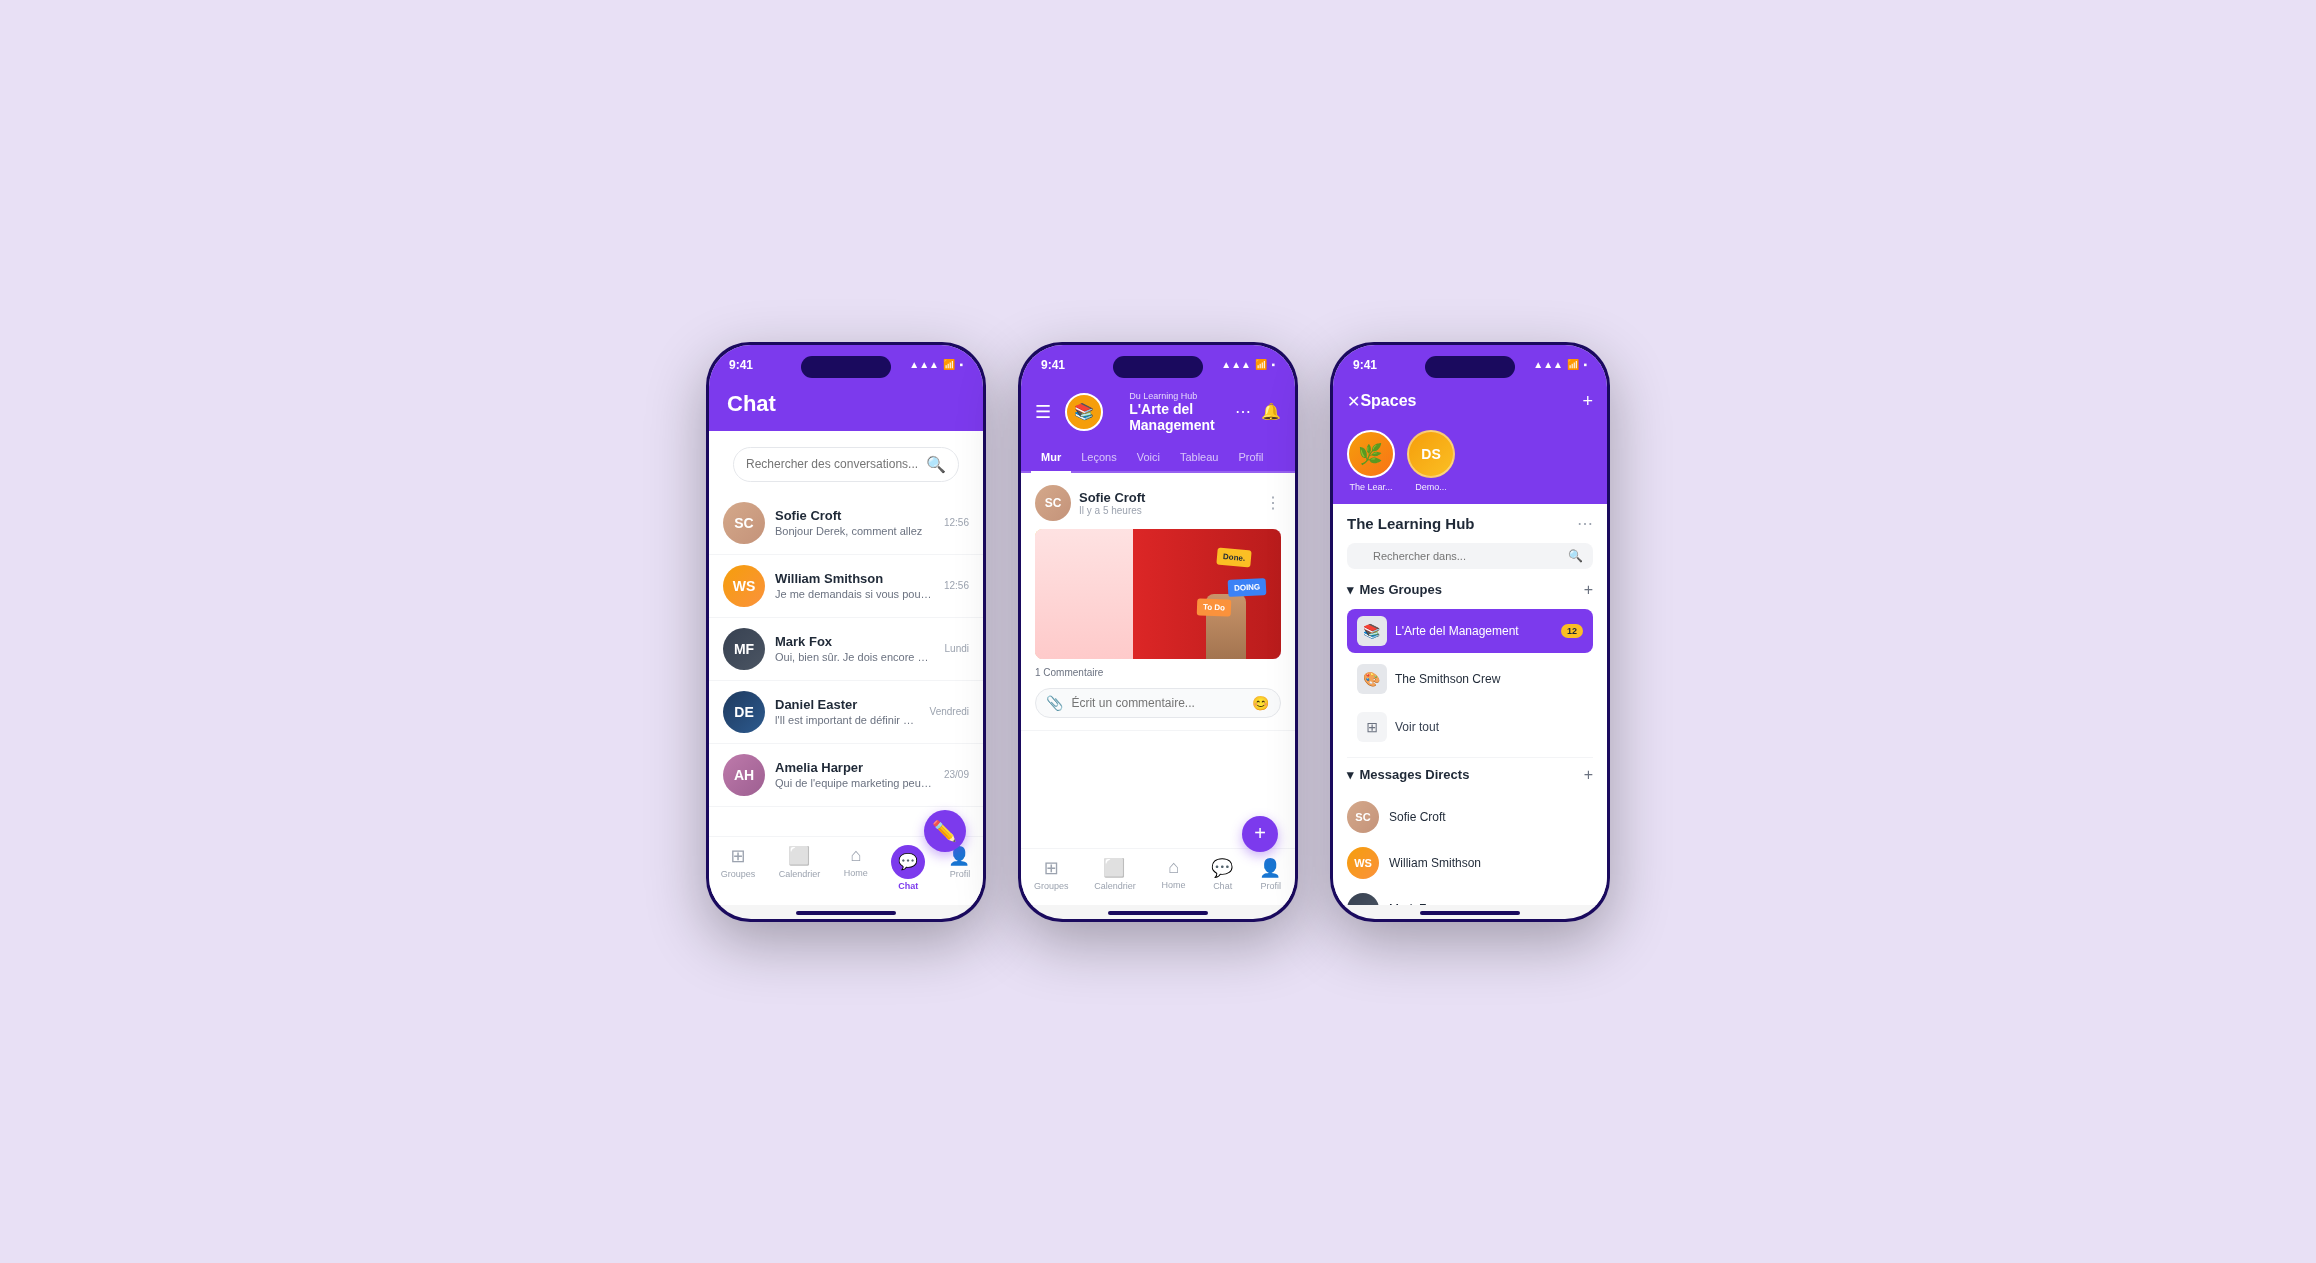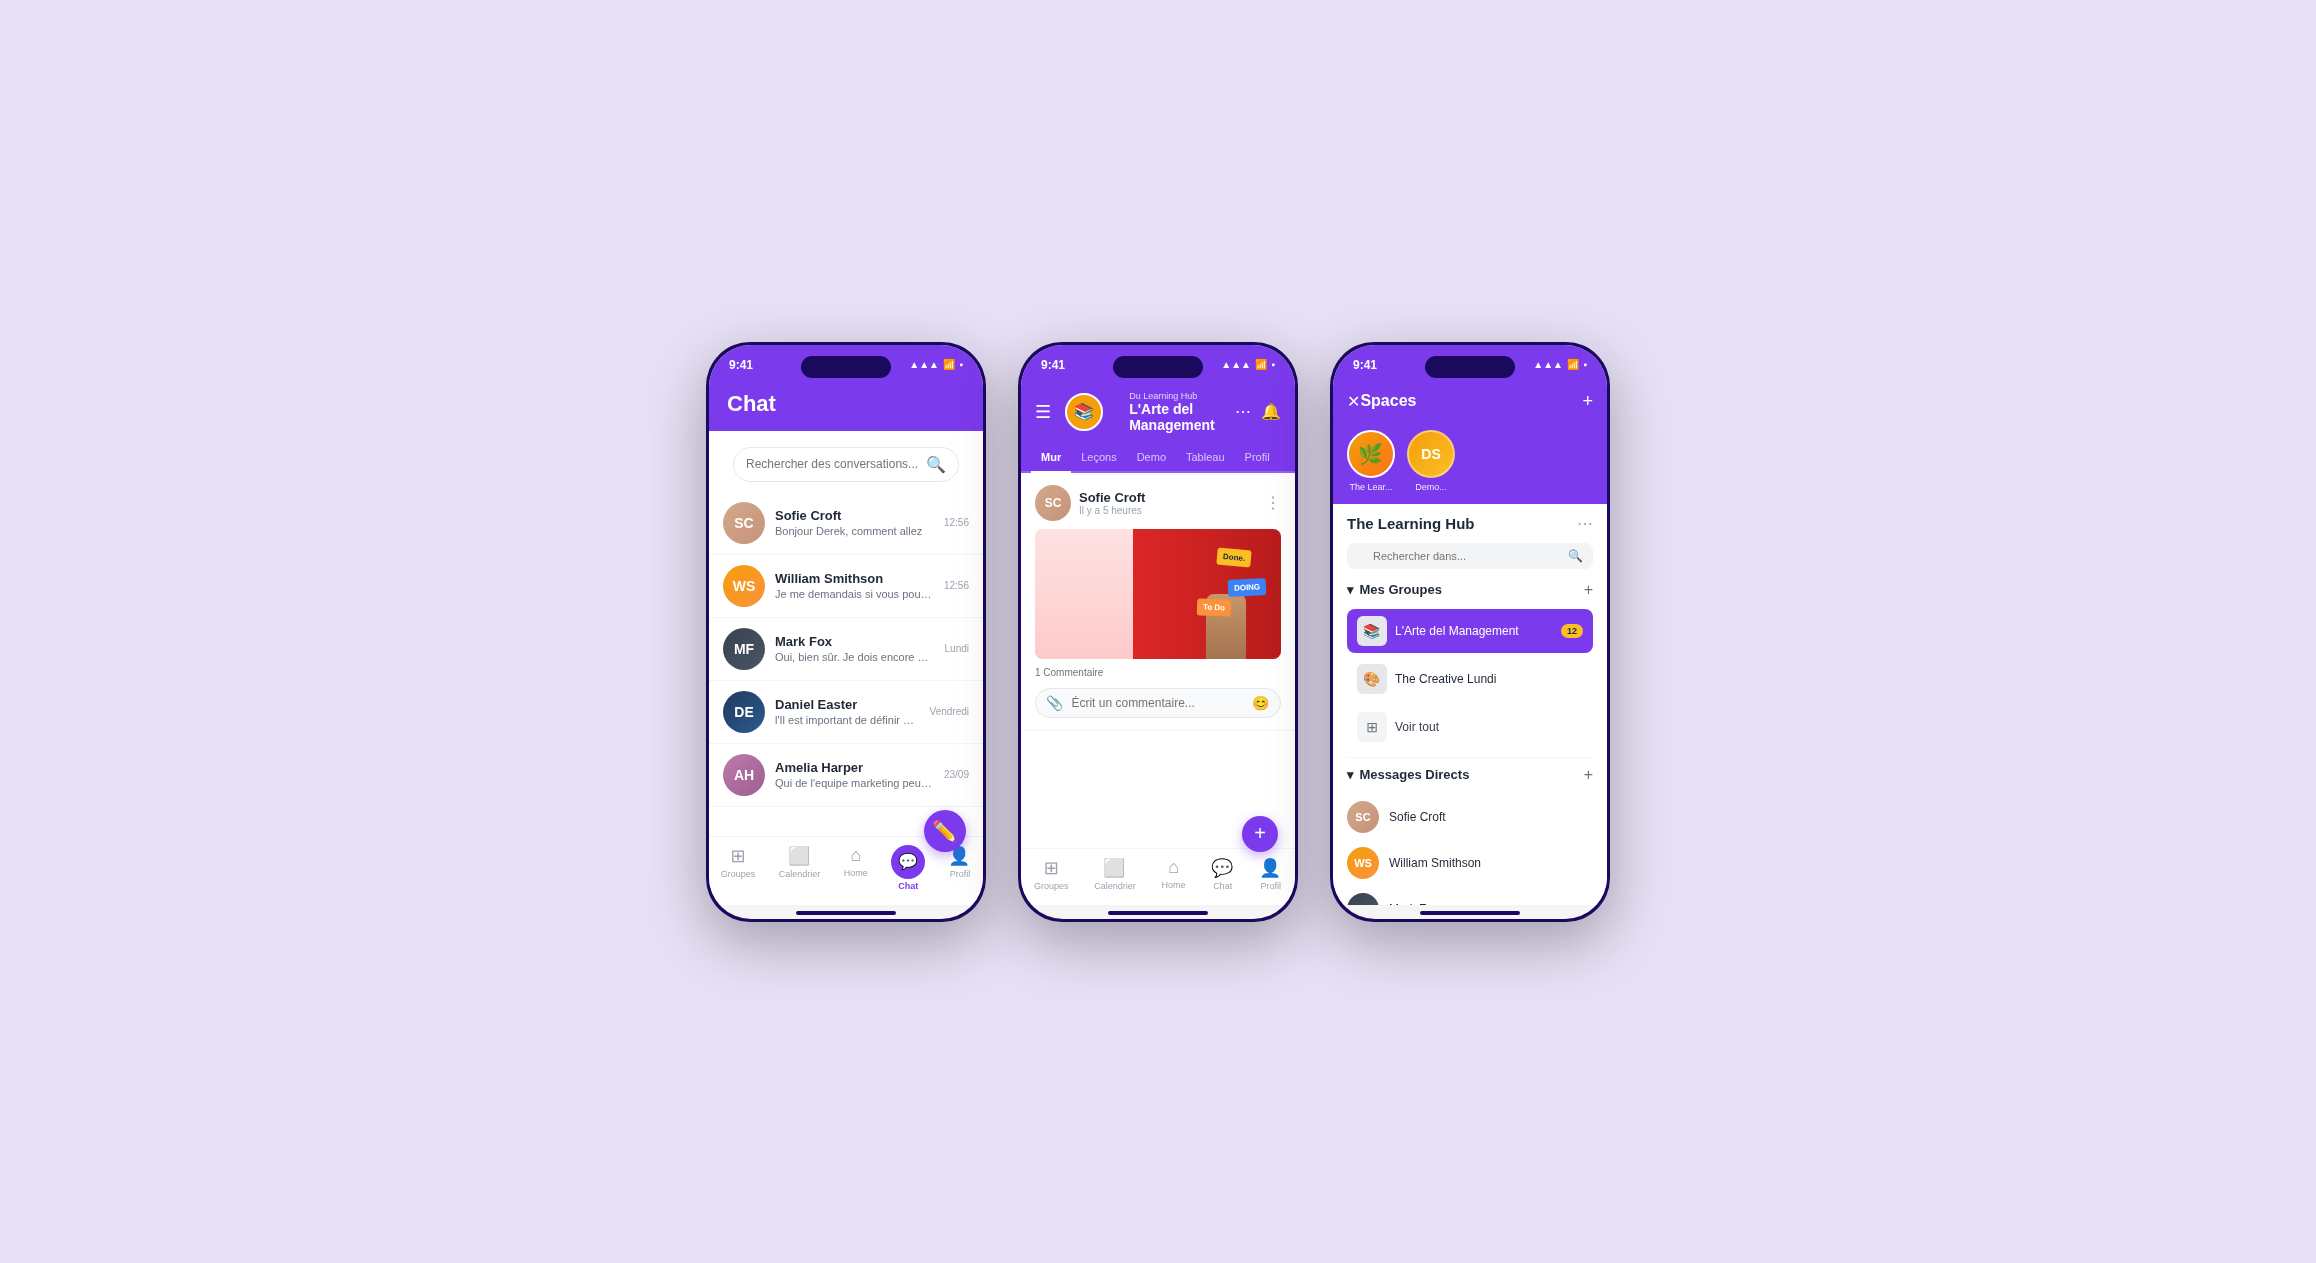--- a/index.html
+++ b/index.html
@@ -586,21 +586,21 @@
         </div>
         <div class="post-header-icons">
           <span>⋯</span>
           <span>🔔</span>
         </div>
       </div>
 
       <div class="tabs">
         <div class="tab active">Mur</div>
         <div class="tab">Leçons</div>
-        <div class="tab">Demo</div>
+        <div class="tab">Voici</div>
         <div class="tab">Tableau</div>
         <div class="tab">Profil</div>
       </div>
 
       <div class="post-content">
         <div class="post-card">
           <div class="post-author">
             <div class="post-author-avatar face-sofie" style="width:36px;height:36px;border-radius:50%;display:flex;align-items:center;justify-content:center;color:white;font-size:12px;font-weight:700;">SC</div>
             <div>
               <div class="post-author-name">Sofie Croft</div>
@@ -718,21 +718,21 @@
             <span style="font-size:14px;">📚</span>
           </div>
           <span class="group-name">L'Arte del Management</span>
           <span class="badge">12</span>
         </div>
 
         <div class="group-item">
           <div class="group-avatar-sm" style="background:#e5e7eb;">
             <span style="font-size:14px;">🎨</span>
           </div>
-          <span class="group-name">The Creative Lundi</span>
+          <span class="group-name">The Smithson Crew</span>
         </div>
 
         <div class="voir-tout">
           <div class="voir-icon">⊞</div>
           <span style="font-size:12px; color:#374151;">Voir tout</span>
         </div>
         <hr class="divider">
 
         <div class="spaces-section-header">
           <div class="spaces-section-title">

